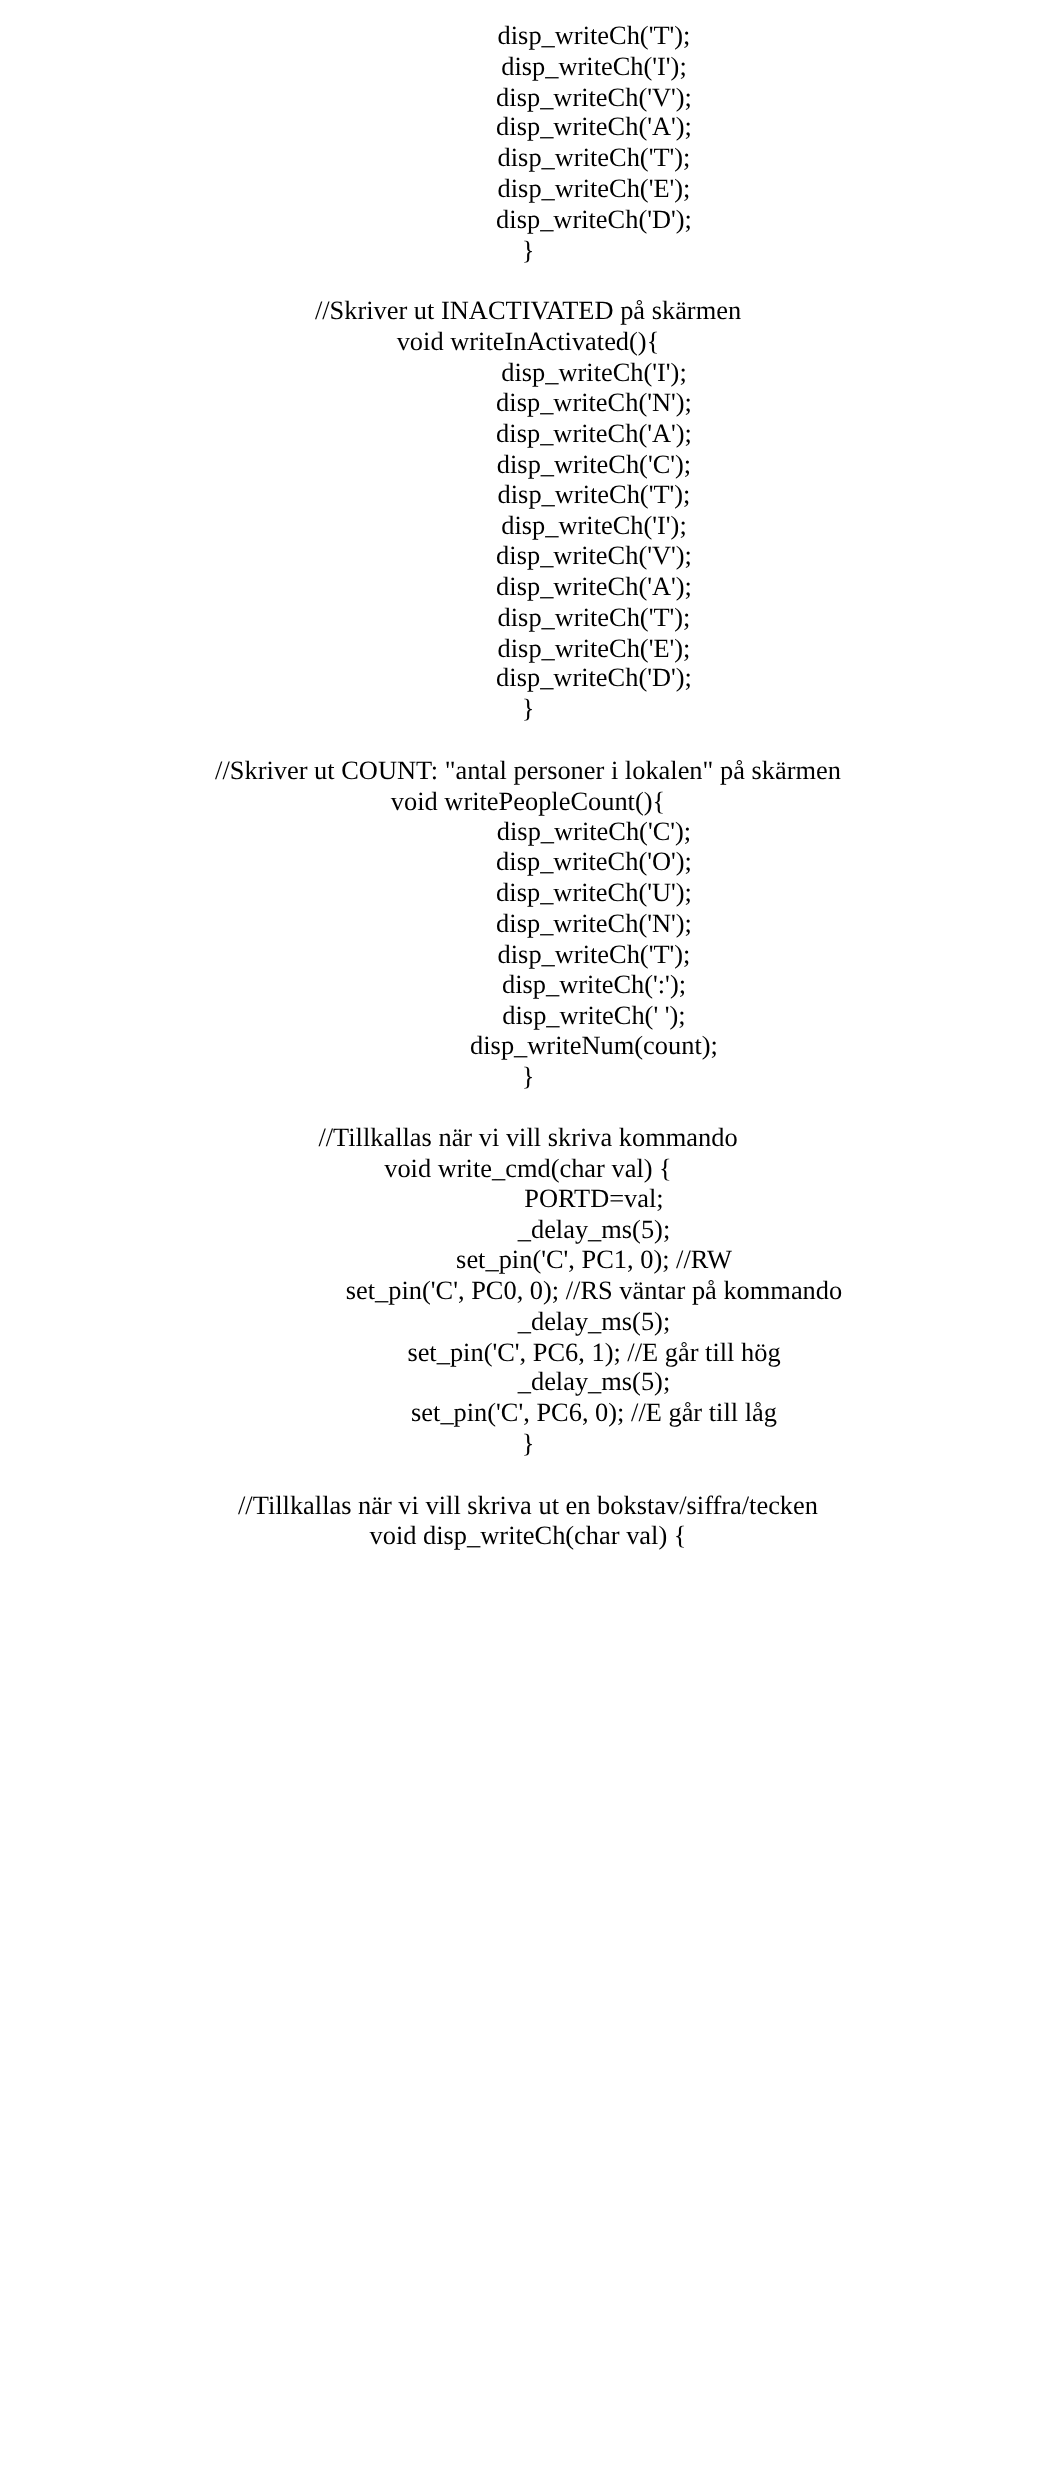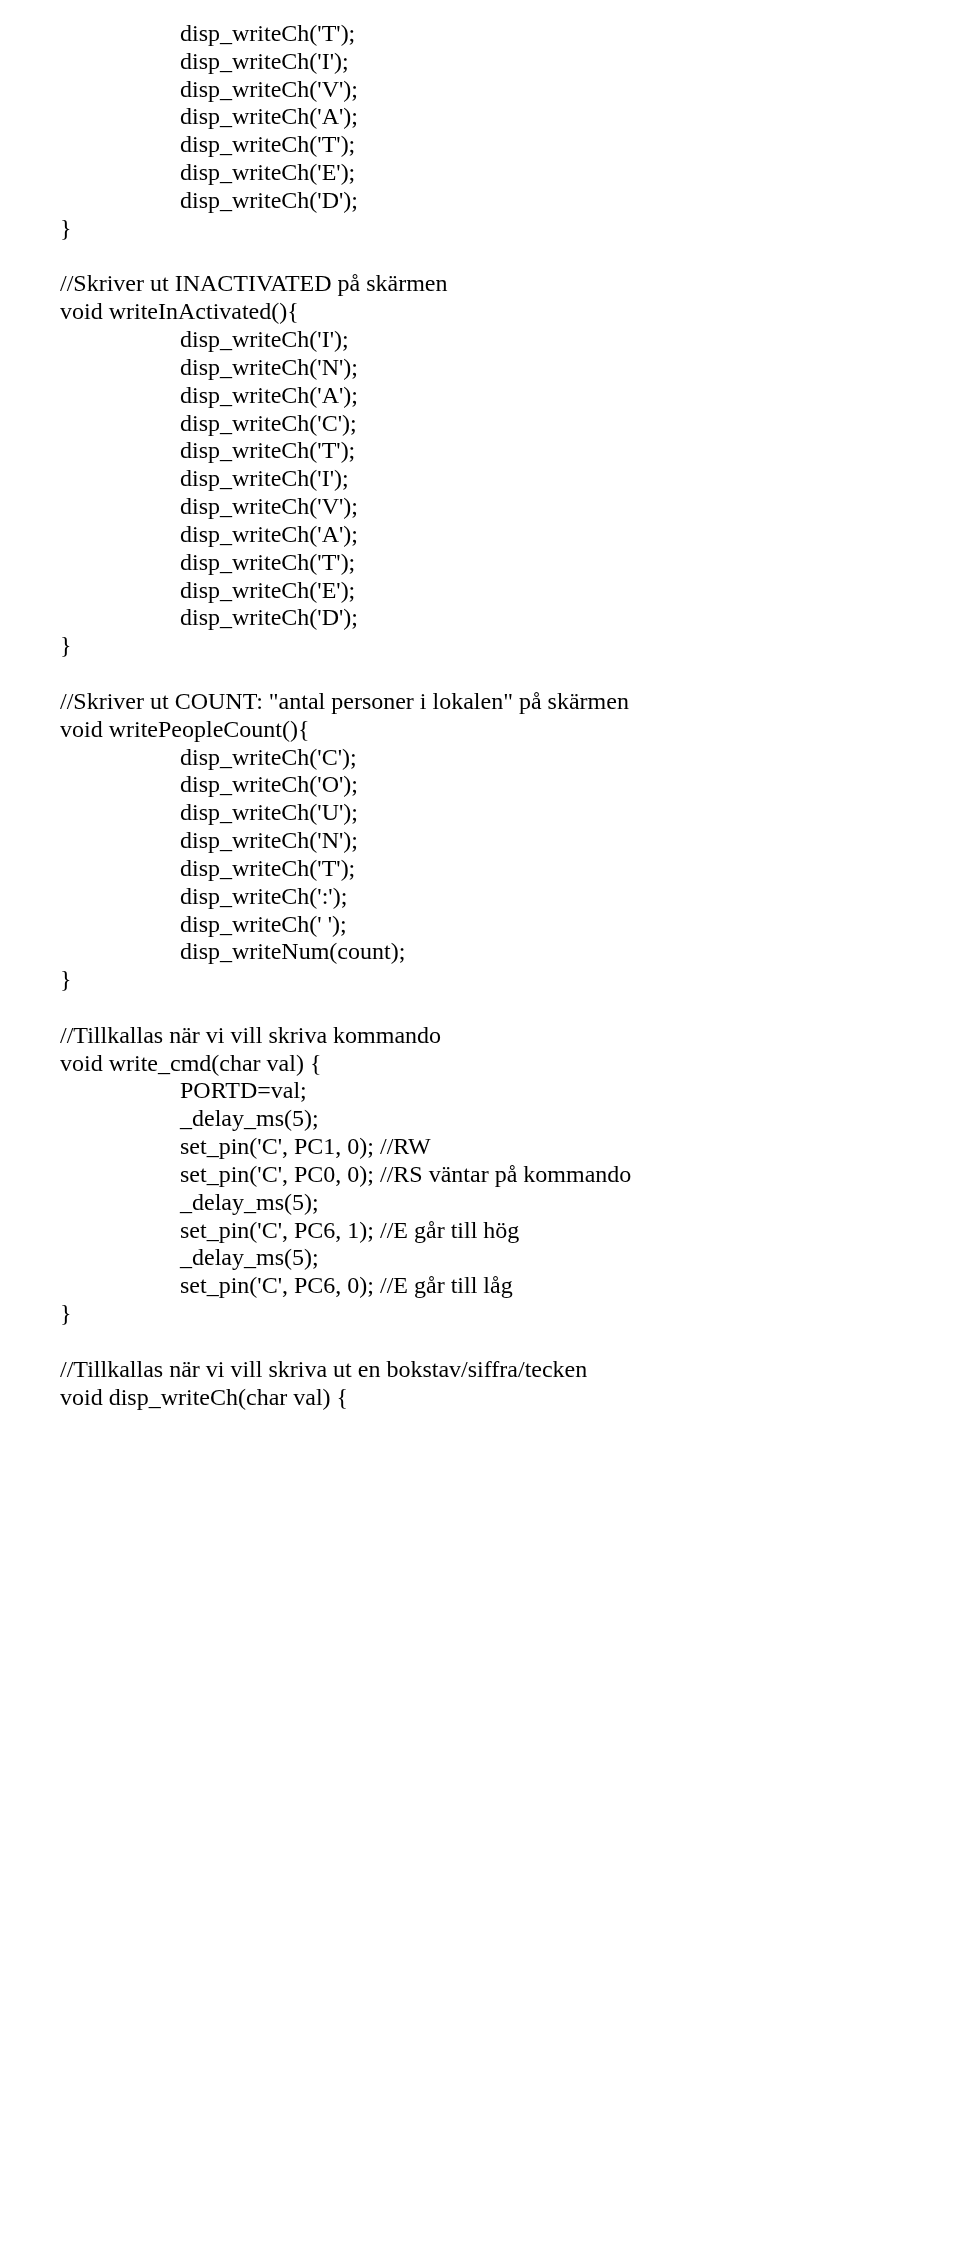--- a/index.html
+++ b/index.html
@@ -18,18 +18,19 @@
   }
   .code-block {
     white-space: pre;
     font-family: "Times New Roman", Times, serif;
   }
   .indent {
     padding-left: 120px;
   }
   .line {
     display: block;
+    text-align: center;
   }
 </style>
 </head>
 <body>
 
 <div class="code-block" id="code-container"><span class="line indent">disp_writeCh('T');</span><span class="line indent">disp_writeCh('I');</span><span class="line indent">disp_writeCh('V');</span><span class="line indent">disp_writeCh('A');</span><span class="line indent">disp_writeCh('T');</span><span class="line indent">disp_writeCh('E');</span><span class="line indent">disp_writeCh('D');</span><span class="line">}</span><span class="line">&nbsp;</span><span class="line">//Skriver ut INACTIVATED på skärmen</span><span class="line">void writeInActivated(){</span><span class="line indent">disp_writeCh('I');</span><span class="line indent">disp_writeCh('N');</span><span class="line indent">disp_writeCh('A');</span><span class="line indent">disp_writeCh('C');</span><span class="line indent">disp_writeCh('T');</span><span class="line indent">disp_writeCh('I');</span><span class="line indent">disp_writeCh('V');</span><span class="line indent">disp_writeCh('A');</span><span class="line indent">disp_writeCh('T');</span><span class="line indent">disp_writeCh('E');</span><span class="line indent">disp_writeCh('D');</span><span class="line">}</span><span class="line">&nbsp;</span><span class="line">//Skriver ut COUNT: "antal personer i lokalen" på skärmen</span><span class="line">void writePeopleCount(){</span><span class="line indent">disp_writeCh('C');</span><span class="line indent">disp_writeCh('O');</span><span class="line indent">disp_writeCh('U');</span><span class="line indent">disp_writeCh('N');</span><span class="line indent">disp_writeCh('T');</span><span class="line indent">disp_writeCh(':');</span><span class="line indent">disp_writeCh(' ');</span><span class="line indent">disp_writeNum(count);</span><span class="line">}</span><span class="line">&nbsp;</span><span class="line">//Tillkallas när vi vill skriva kommando</span><span class="line">void write_cmd(char val) {</span><span class="line indent">PORTD=val;</span><span class="line indent">_delay_ms(5);</span><span class="line indent">set_pin('C', PC1, 0); //RW</span><span class="line indent">set_pin('C', PC0, 0); //RS väntar på kommando</span><span class="line indent">_delay_ms(5);</span><span class="line indent">set_pin('C', PC6, 1); //E går till hög</span><span class="line indent">_delay_ms(5);</span><span class="line indent">set_pin('C', PC6, 0); //E går till låg</span><span class="line">}</span><span class="line">&nbsp;</span><span class="line">//Tillkallas när vi vill skriva ut en bokstav/siffra/tecken</span><span class="line">void disp_writeCh(char val) {</span></div>
 
 </body></html>

